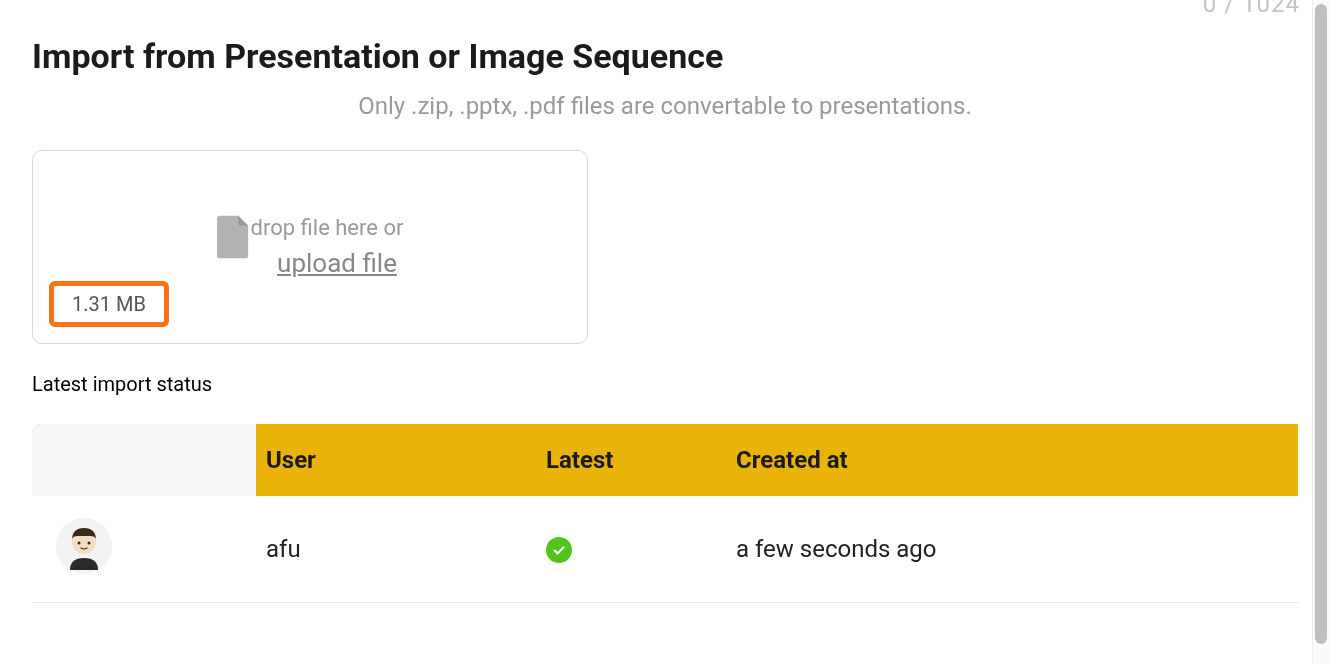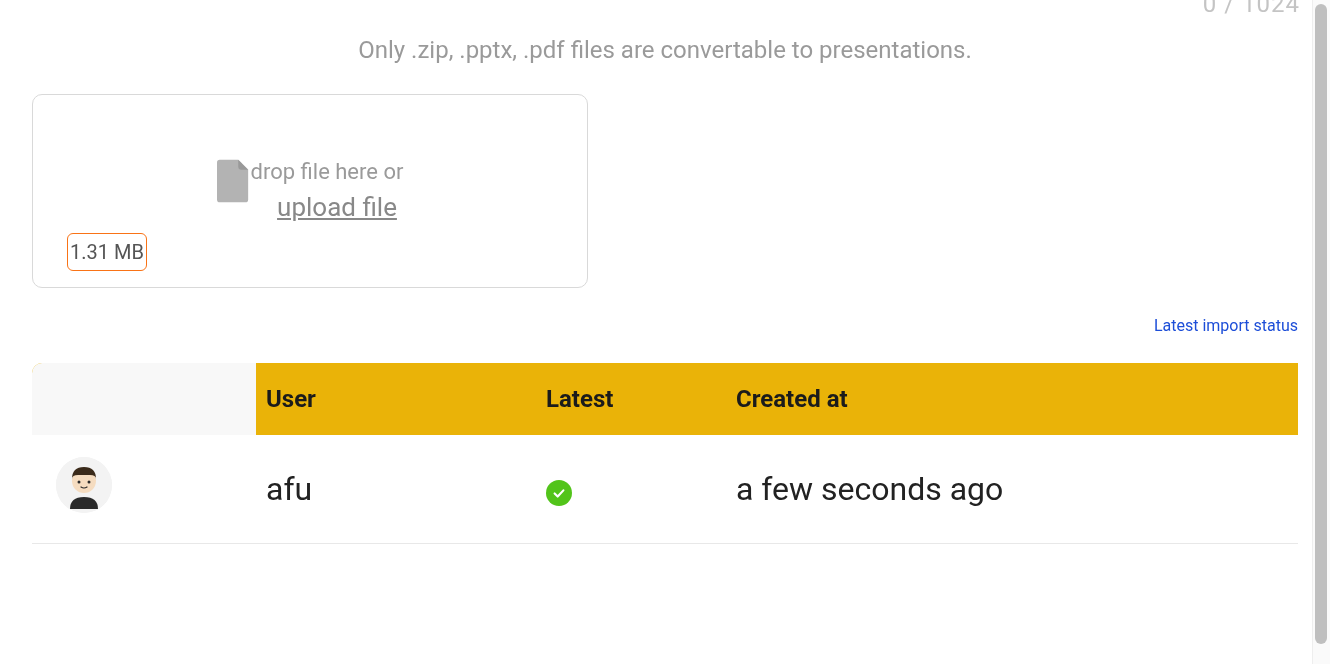--- a/index.html
+++ b/index.html
@@ -83,36 +83,35 @@
     }
     .upload-link {
       color: #888;
       text-decoration: underline;
       cursor: pointer;
       font-size: 26px;
       margin-left: 20px;
     }
     .size-badge {
       position: absolute;
-      left: 34px;
+      left: 16px;
       bottom: 16px;
-      border: 1px solid #f97316;
+      border: 5px solid #f97316;
       border-radius: 6px;
-      padding: 6px 2px;
+      padding: 6px 18px;
       font-size: 20px;
       color: #555;
       background: #fff;
     }
     .status-heading {
-      font-size: 16px;
-      color: #1d4ed8;
+      font-size: 20px;
+      color: #000000;
       margin-top: 28px;
       margin-bottom: 28px;
       font-weight: 400;
-      text-align: right;
     }
     .table {
       width: 100%;
       border-collapse: collapse;
     }
     .table thead tr {
       background: #eab308;
     }
     .table thead th:first-child {
       background: #f8f8f8;
@@ -123,21 +122,21 @@
       font-size: 24px;
       font-weight: 700;
       color: #1b1b1b;
       padding: 22px 10px;
     }
     .th-avatar { width: 224px; }
     .th-user { width: 280px; }
     .th-status { width: 190px; }
     .table tbody td {
       padding: 22px 10px;
-      font-size: 32px;
+      font-size: 24px;
       color: #222;
       border-bottom: 1px solid #e8e8e8;
       vertical-align: middle;
     }
     .avatar {
       width: 56px;
       height: 56px;
       border-radius: 50%;
       background: #f0f0f0;
       display: inline-flex;
@@ -164,20 +163,21 @@
 <body>
 
 <div class="scrollbar">
   <div class="scrollbar-thumb"></div>
 </div>
 
 <div class="counter">0 / 1024</div>
 
 <div class="container">
 
+  <h1 class="title">Import from Presentation or Image Sequence</h1>
   <p class="subtitle">Only .zip, .pptx, .pdf files are convertable to presentations.</p>
 
   <div class="dropzone">
     <svg class="file-icon" viewBox="0 0 24 30" fill="none">
       <path d="M2 0 H15 L22 7 V28 A2 2 0 0 1 20 30 H2 A2 2 0 0 1 0 28 V2 A2 2 0 0 1 2 0 Z" fill="#b3b3b3"></path>
       <path d="M15 0 L22 7 H17 A2 2 0 0 1 15 5 V0 Z" fill="#999999"></path>
     </svg>
     <div class="drop-text">
       <span>drop file here or</span><br>
       <span class="upload-link">upload file</span>

